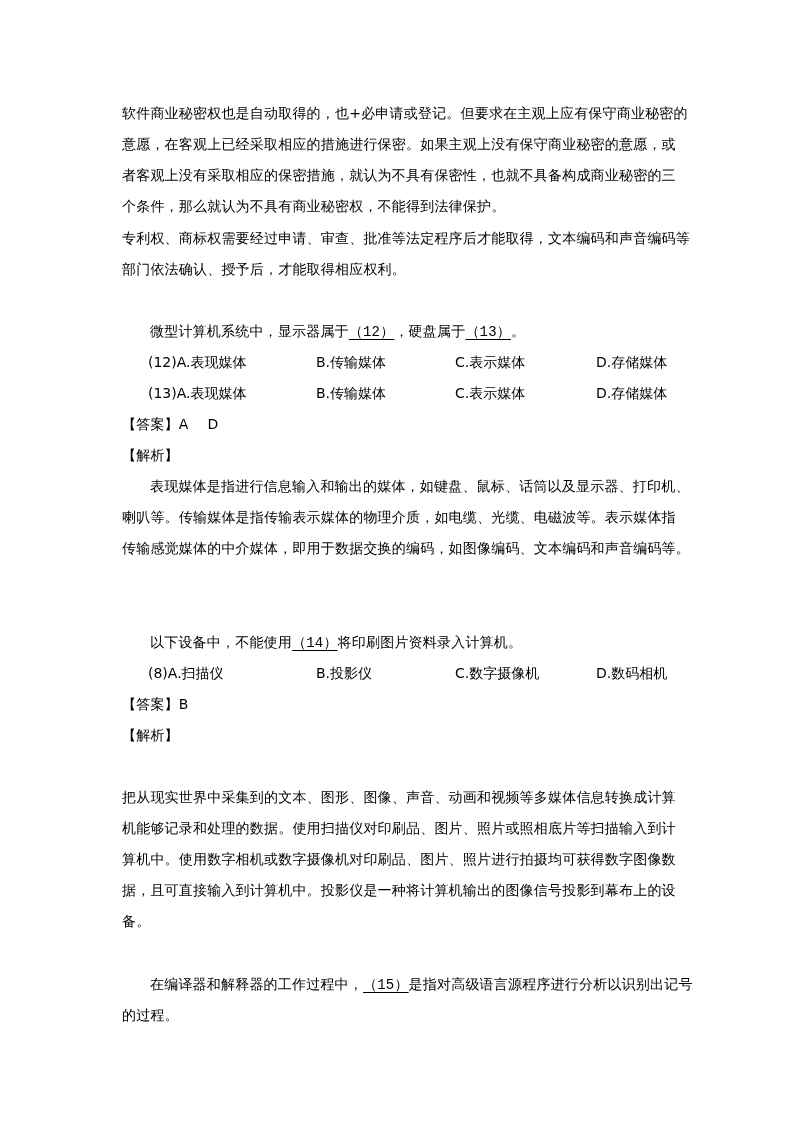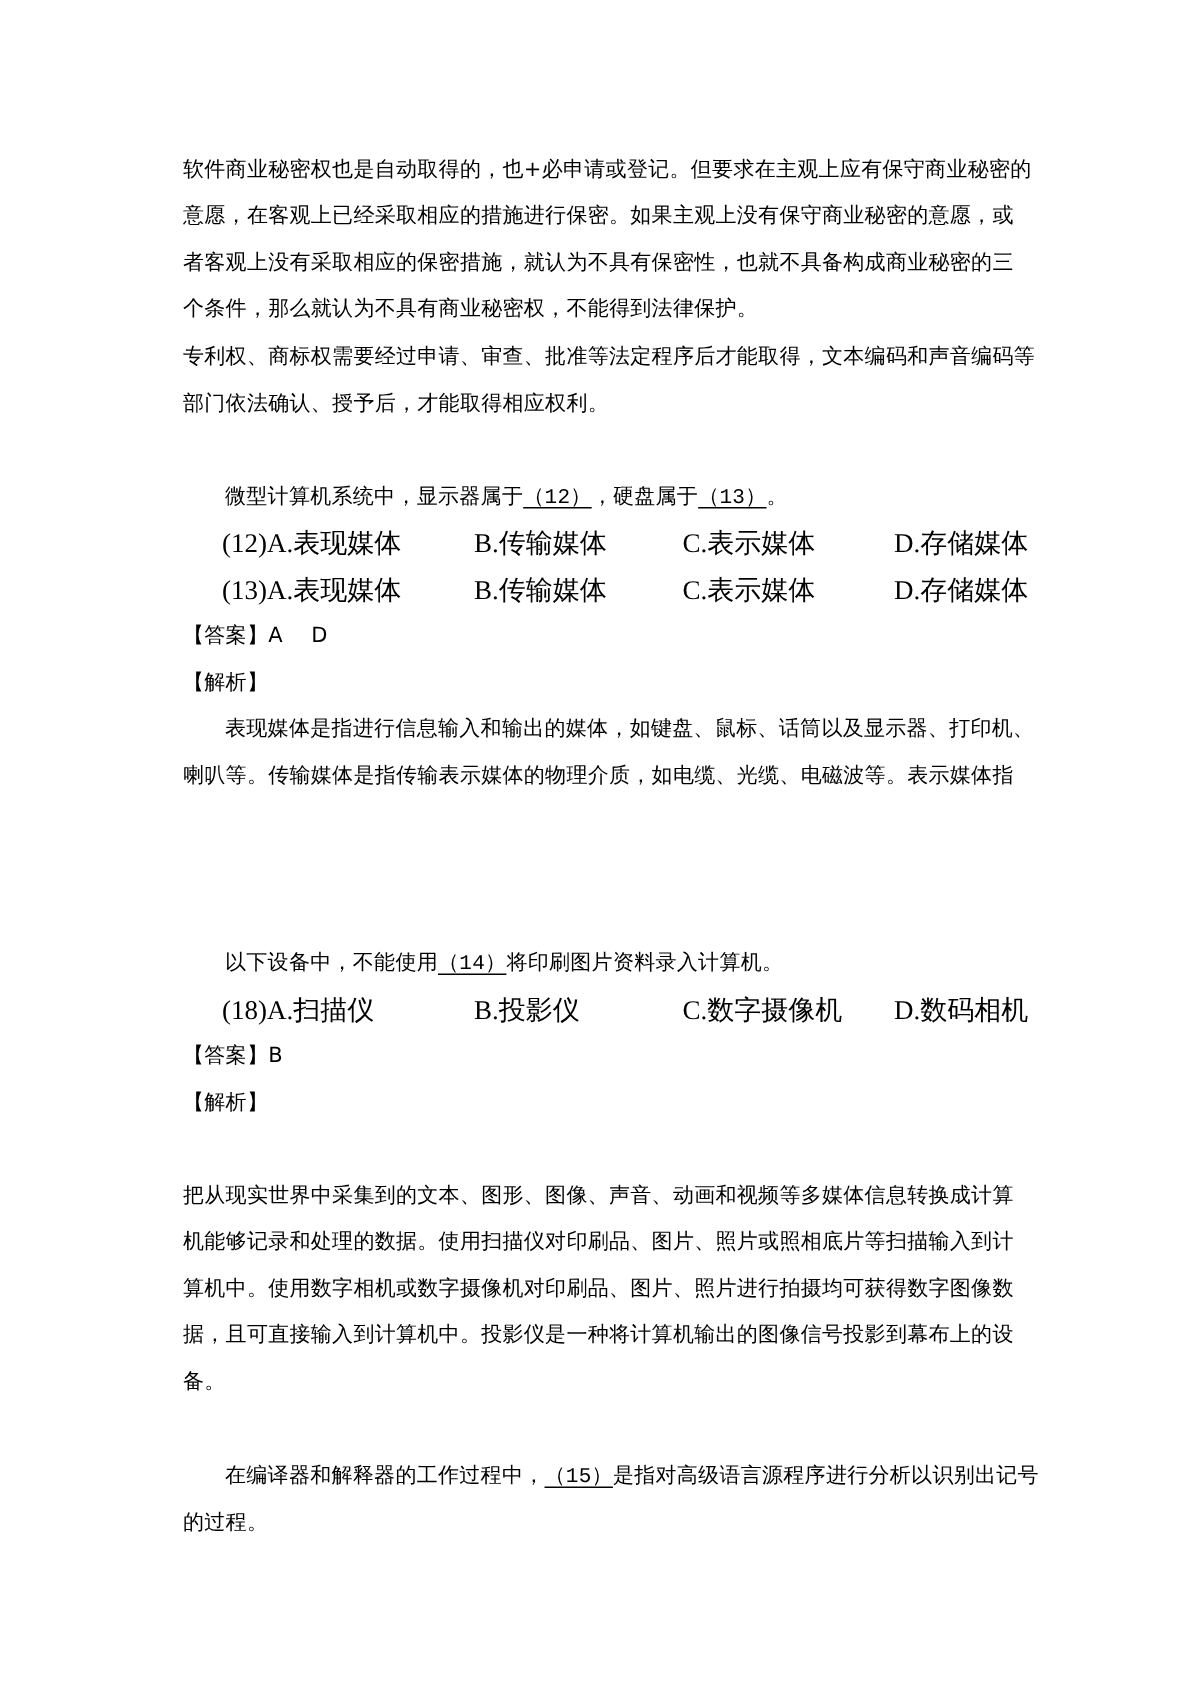--- a/index.html
+++ b/index.html
@@ -2,21 +2,21 @@
 <html><head>
 <meta charset="utf-8">
 <style>
   html, body { margin: 0; padding: 0; background: #ffffff; }
   body { width: 794px; height: 1123px; position: relative; overflow: hidden;
          font-family: "DejaVu Sans", sans-serif; color: #000; font-size: 14px; }
   .page { position: absolute; left: 0; top: 0; width: 794px; height: 1036px; }
   .line { position: absolute; left: 122px; white-space: nowrap; line-height: 20px; height: 20px; letter-spacing: 0.2px; }
   .indent { left: 150px; }
   .u { text-decoration: underline; text-underline-offset: 3px; font-family: Liberation Mono, monospace; }
-  .opt { position: absolute; white-space: nowrap; line-height: 20px; height: 20px; font-size: 18px; font-family: Liberation Serif, serif; }
+  .opt { position: absolute; white-space: nowrap; line-height: 20px; height: 20px; font-size: 14px; }
   .label { font-weight: normal; }
 </style>
 </head>
 <body>
 
 <div class="page">
 
   <div class="line" style="top:103px">软件商业秘密权也是自动取得的，也+必申请或登记。但要求在主观上应有保守商业秘密的</div>
   <div class="line" style="top:134px">意愿，在客观上已经采取相应的措施进行保密。如果主观上没有保守商业秘密的意愿，或</div>
   <div class="line" style="top:165px">者客观上没有采取相应的保密措施，就认为不具有保密性，也就不具备构成商业秘密的三</div>
@@ -38,26 +38,27 @@
   <div class="opt" style="left:455px; top:383px">C.表示媒体</div>
   <div class="opt" style="left:596px; top:383px">D.存储媒体</div>
 
   <div class="line" style="top:414px">
     <span class="label">【答案】</span><span class="label">A　 D</span>
   </div>
   <div class="line label" style="top:445px">【解析】</div>
 
   <div class="line indent" style="top:476px">表现媒体是指进行信息输入和输出的媒体，如键盘、鼠标、话筒以及显示器、打印机、</div>
   <div class="line" style="top:507px">喇叭等。传输媒体是指传输表示媒体的物理介质，如电缆、光缆、电磁波等。表示媒体指</div>
+  <div class="line" style="top:538px">传输感觉媒体的中介媒体，即用于数据交换的编码，如图像编码、文本编码和声音编码等。</div>
 
   <div class="line indent" style="top:632px">
     <span>以下设备中，不能使用</span><span class="u">（14）</span><span>将印刷图片资料录入计算机。</span>
   </div>
 
-  <div class="opt" style="left:148px; top:663px">(18)A.扫描仪</div>
+  <div class="opt" style="left:148px; top:663px">(8)A.扫描仪</div>
   <div class="opt" style="left:316px; top:663px">B.投影仪</div>
   <div class="opt" style="left:455px; top:663px">C.数字摄像机</div>
   <div class="opt" style="left:596px; top:663px">D.数码相机</div>
 
   <div class="line" style="top:694px">
     <span class="label">【答案】</span><span class="label">B</span>
   </div>
   <div class="line label" style="top:725px">【解析】</div>
 
   <div class="line" style="top:818px">机能够记录和处理的数据。使用扫描仪对印刷品、图片、照片或照相底片等扫描输入到计</div>

